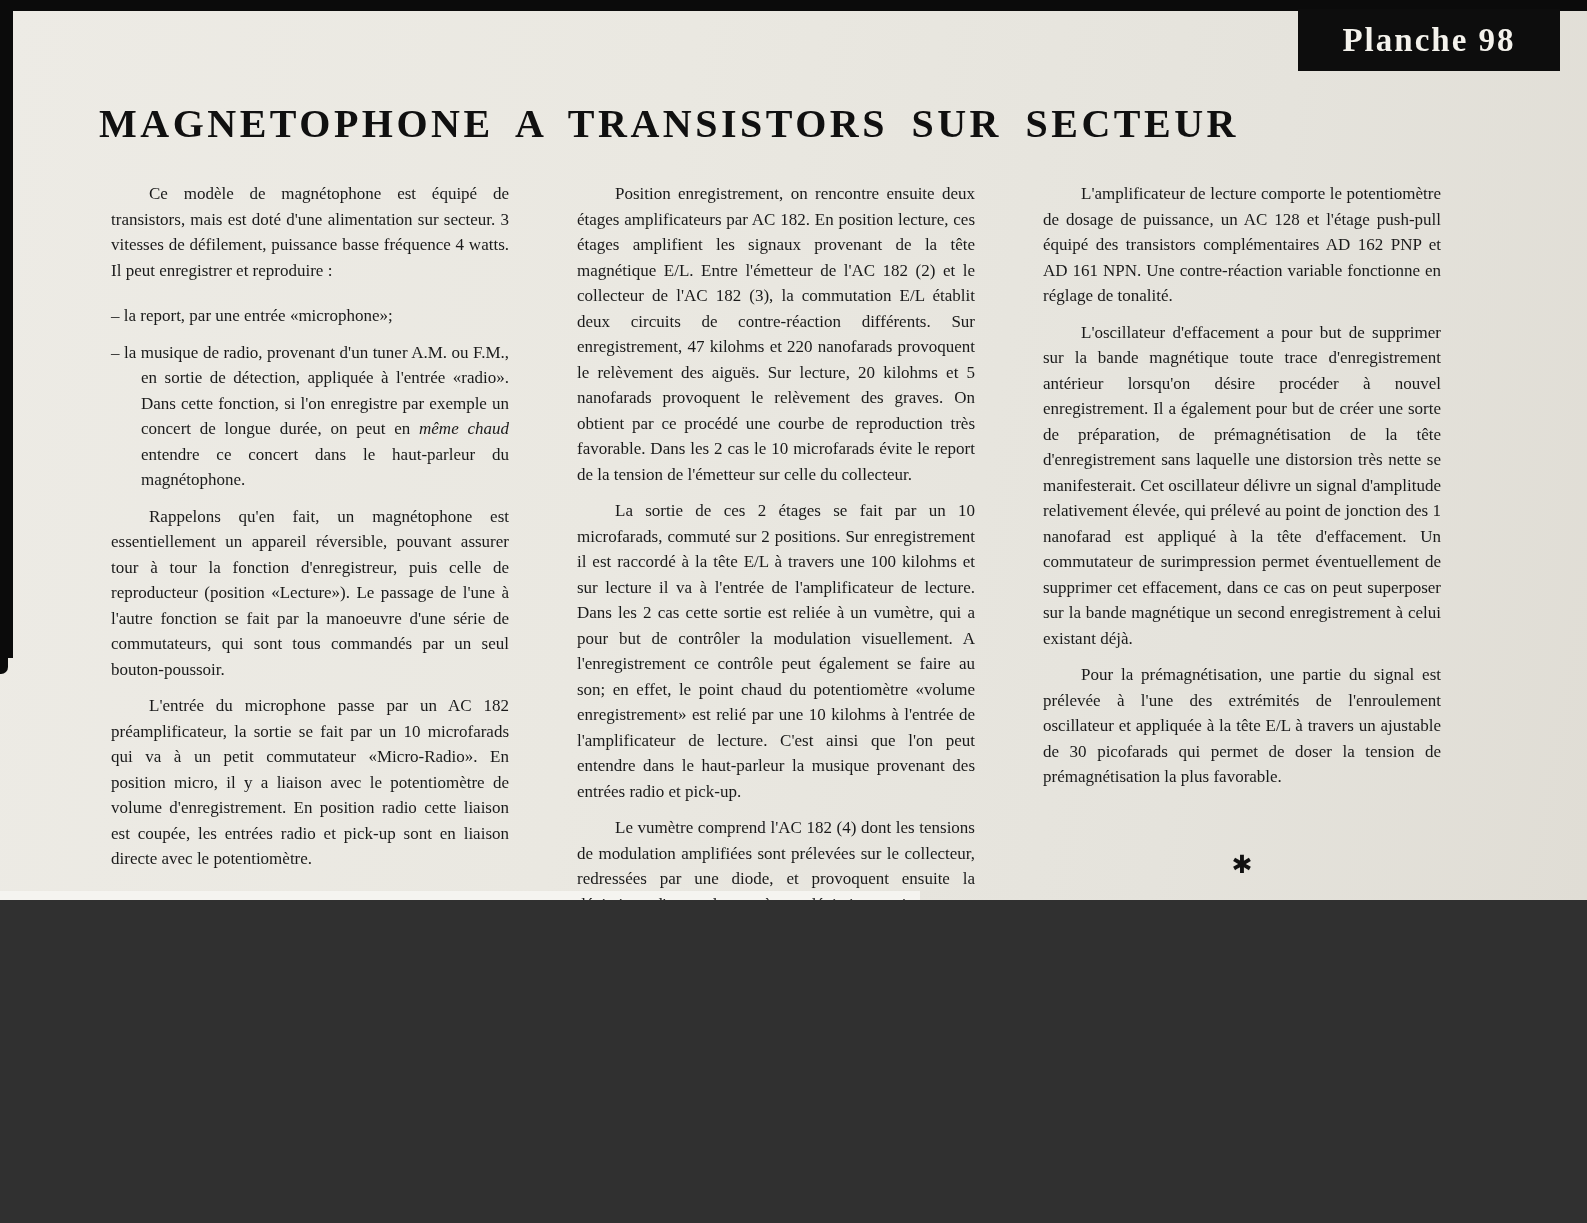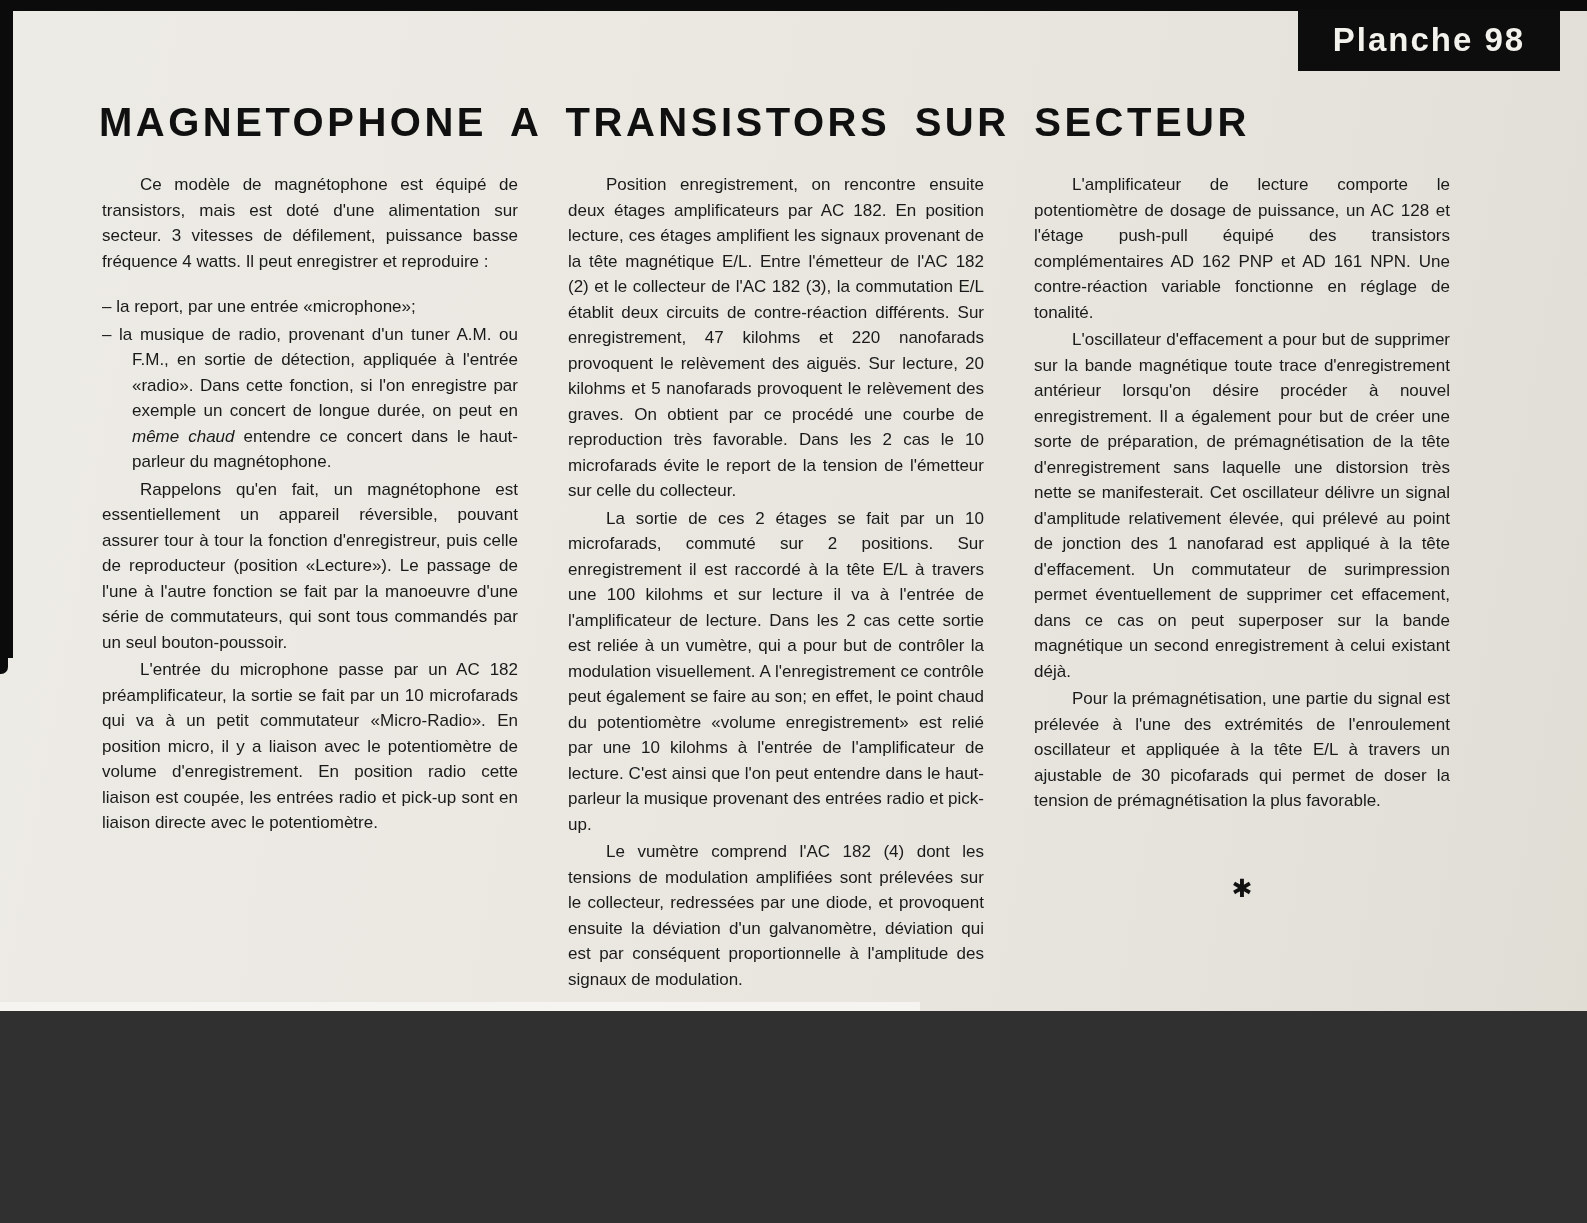--- a/index.html
+++ b/index.html
@@ -1,24 +1,24 @@
 <!DOCTYPE html>
 <html><head>
 <meta charset="utf-8">
 <style>
   html, body { margin: 0; padding: 0; }
   body { background: #303030; }
 
   .page {
     position: relative;
     width: 1587px;
-    height: 1011px;
+    height: 900px;
     overflow: hidden;
     background: linear-gradient(100deg, #edebe5 0%, #eae8e1 40%, #e5e3dc 75%, #e0ddd5 100%);
-    font-family: Liberation Sans, sans-serif;
+    font-family: Liberation Serif, serif;
     color: #1a1a1a;
   }
 
   
   .edge-top    { position: absolute; top: 0; left: 0; width: 1587px; height: 11px; background: #0b0b0b; }
   .edge-left   { position: absolute; top: 0; left: 0; width: 13px; height: 658px; background: #0b0b0b; }
   .edge-left::after {
     content: ""; position: absolute; bottom: -16px; left: 0;
     width: 8px; height: 20px; background: #0b0b0b; border-radius: 0 0 7px 0;
   }
@@ -35,21 +35,21 @@
     position: absolute; left: 99px; top: 100px; margin: 0;
     font-size: 40px; font-weight: bold; letter-spacing: 3.5px; word-spacing: 10px;
     color: #101010; white-space: nowrap;
   }
 
   .columns {
     position: absolute; left: 100px; top: 170px; width: 1352px;
     display: flex; gap: 46px;
   }
   .col { flex: 1; min-width: 0; text-align: justify; font-size: 17px; line-height: 25.5px; }
-  .col p { margin: 2px; }
+  .col p { margin: 11px; }
   p.indent { text-indent: 38px; }
   .sp     { margin-top: 24px; }
   .gap-md { margin-top: 34px; }
   .gap-lg { margin-top: 52px; }
   .gap-xl { margin-top: 80px; }
   .list { margin-top: 20px; }
   .list-item { padding-left: 30px; text-indent: -30px; margin-top: 2px; }
   em { font-style: italic; }
 
   .star-ornament {

